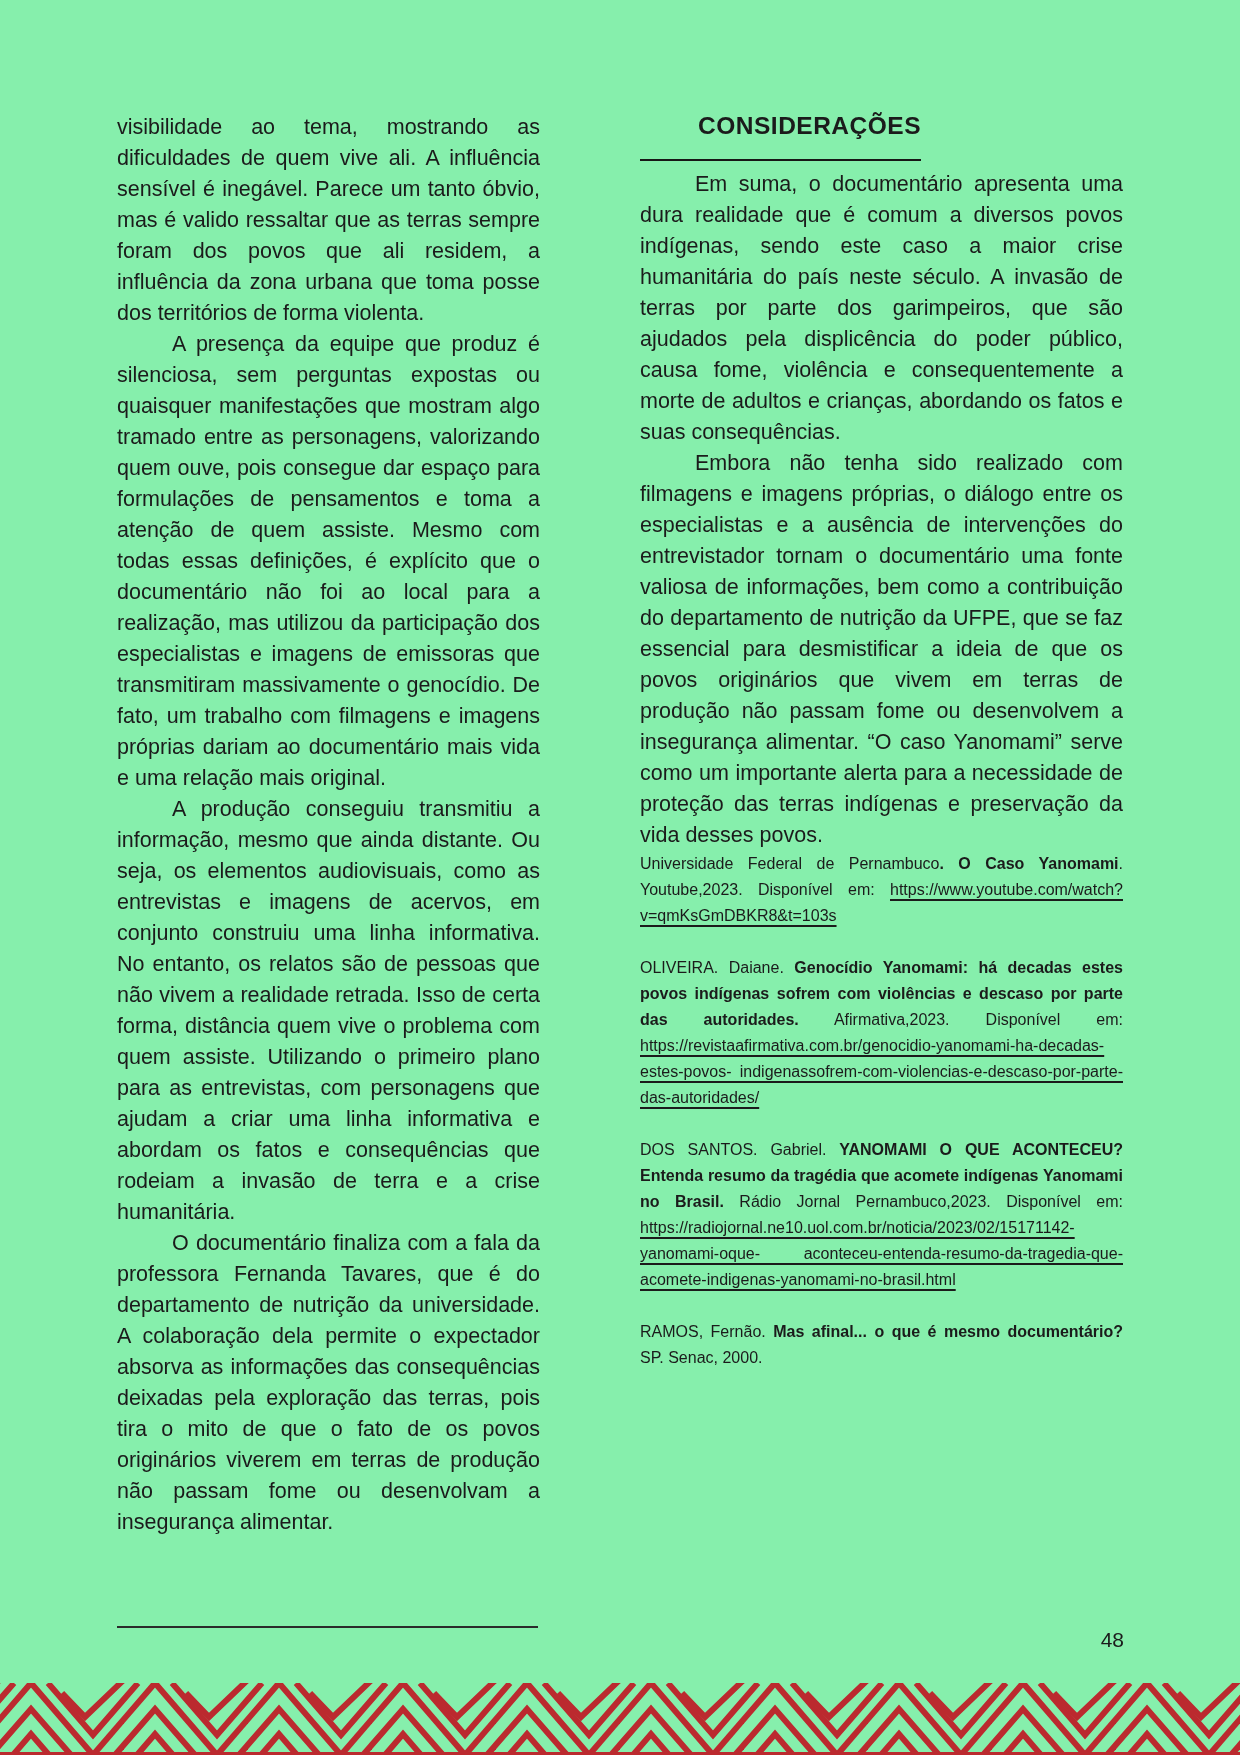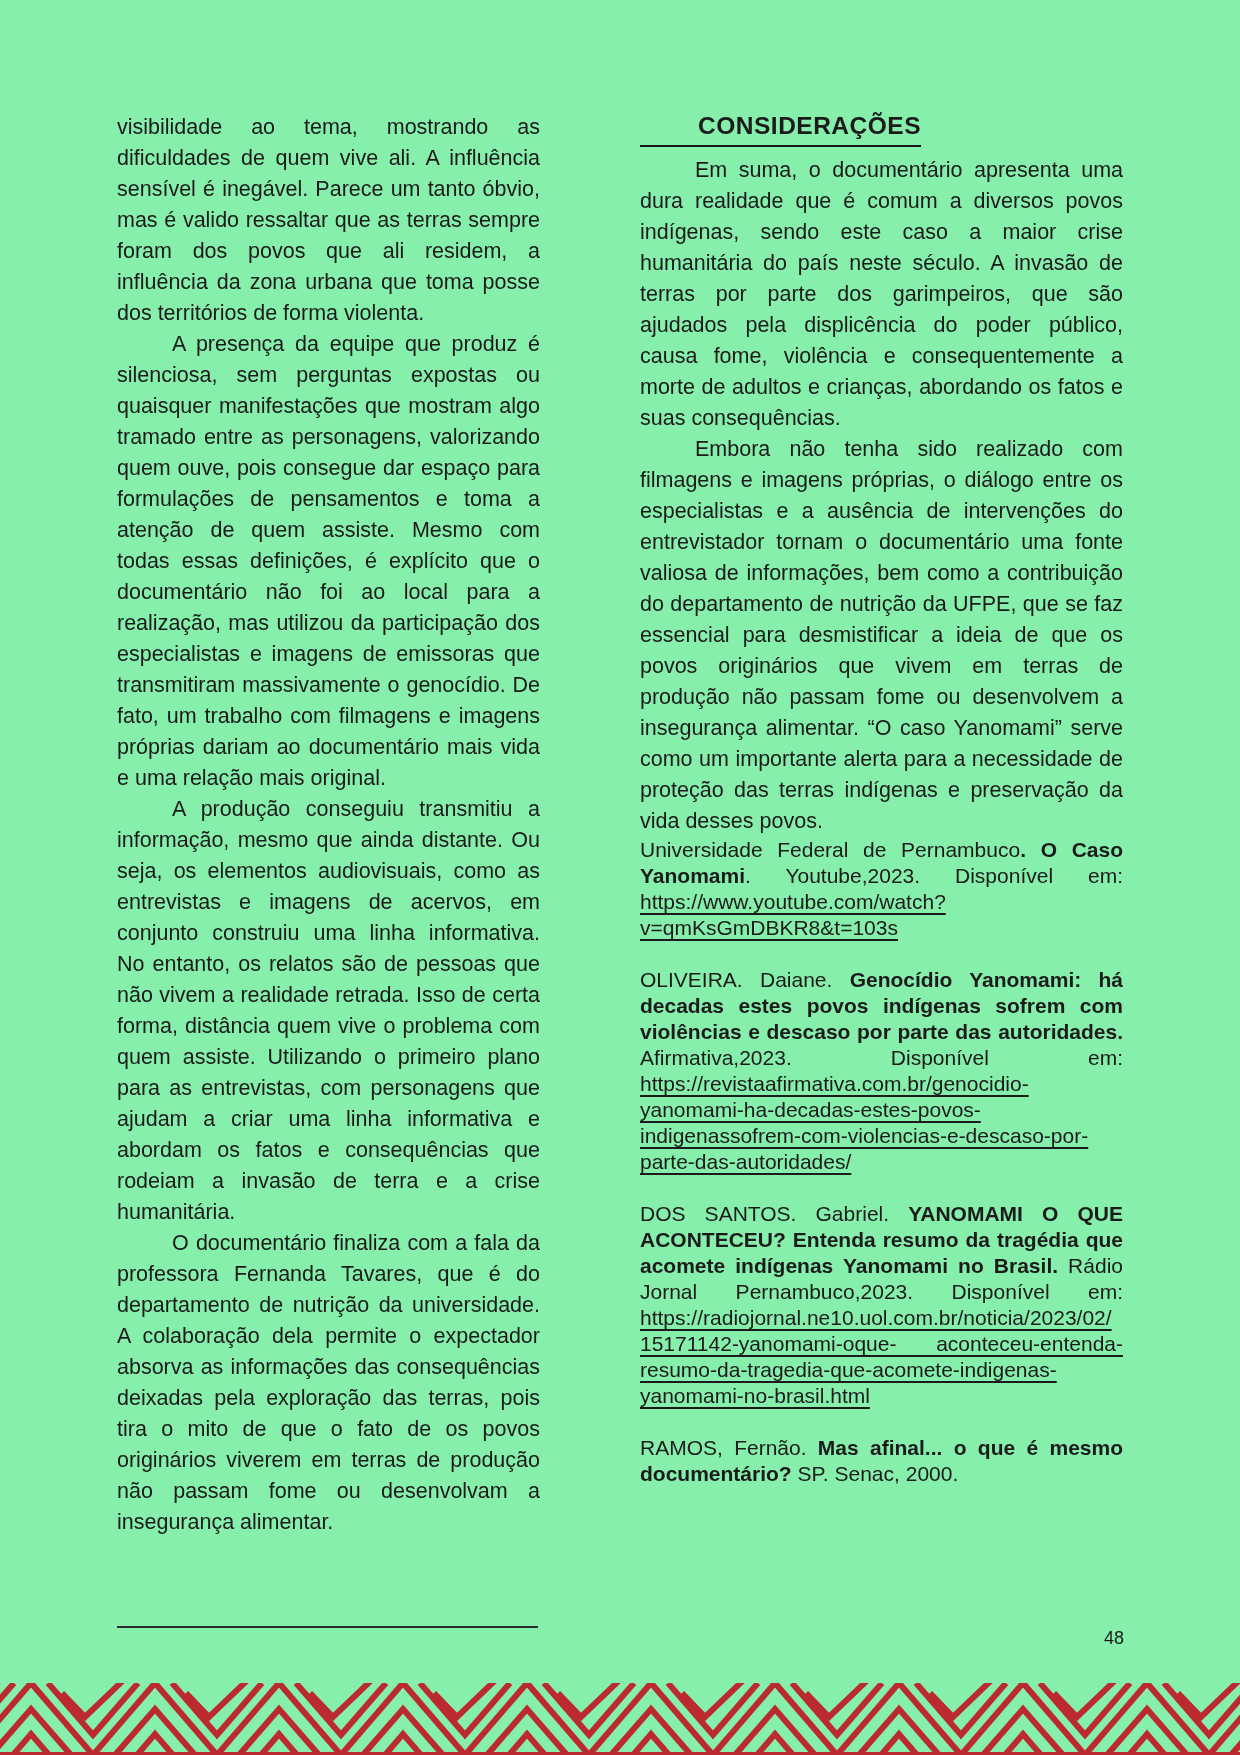--- a/index.html
+++ b/index.html
@@ -20,46 +20,46 @@
   .para{
     font-size:21.5px;line-height:31px;
     text-align:justify;text-justify:inter-word;
     margin:0;
   }
   .para.indent{text-indent:55px;}
   .heading-wrap{
     width:281px;
     text-align:right;
     border-bottom:2.5px solid #171717;
-    padding-bottom:5px;
+    padding-bottom:19px;
   }
   .heading{
     font-size:24.5px;font-weight:700;letter-spacing:.5px;
     white-space:nowrap;
   }
   .considerations-head{margin-bottom:8px;}
   .references-head{margin-top:20px;margin-bottom:24px;}
   .ref{
-    font-size:21px;line-height:26px;
+    font-size:16px;line-height:26px;
     text-align:justify;text-justify:inter-word;
     margin:0 0 26px 0;
   }
   .ref .link{
     text-decoration:underline;
     text-decoration-thickness:1.5px;
     text-underline-offset:4px;
     overflow-wrap:anywhere;
   }
   .footnote-rule{
     position:absolute;left:117px;top:1626px;
     width:421px;height:2px;background:#2b2b2b;
   }
   .page-number{
     position:absolute;top:1628px;right:116px;
-    font-size:18px;color:#1b1b1b;
+    font-size:21px;color:#1b1b1b;
   }
   .pattern{
     position:absolute;left:0;bottom:0;width:1240px;height:72px;
   }
 </style>
 </head>
 <body>
 
 <div class="page">
 

